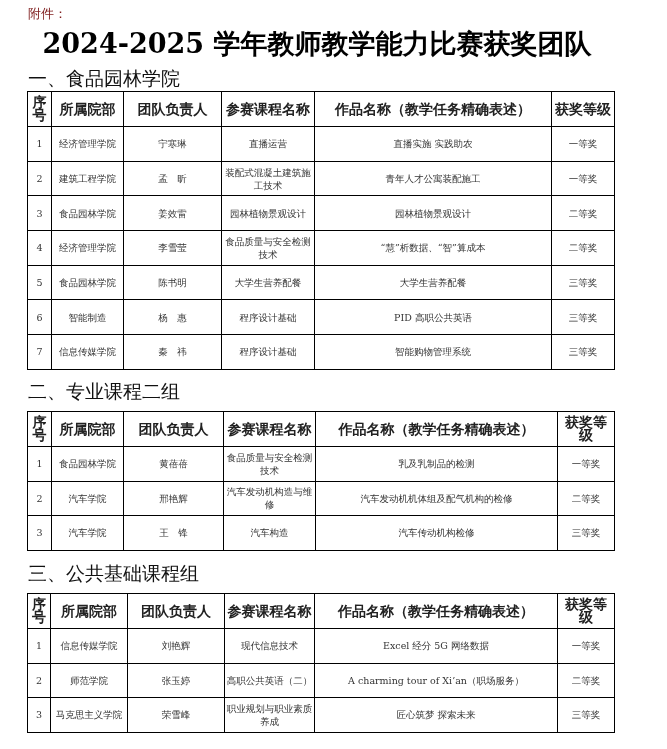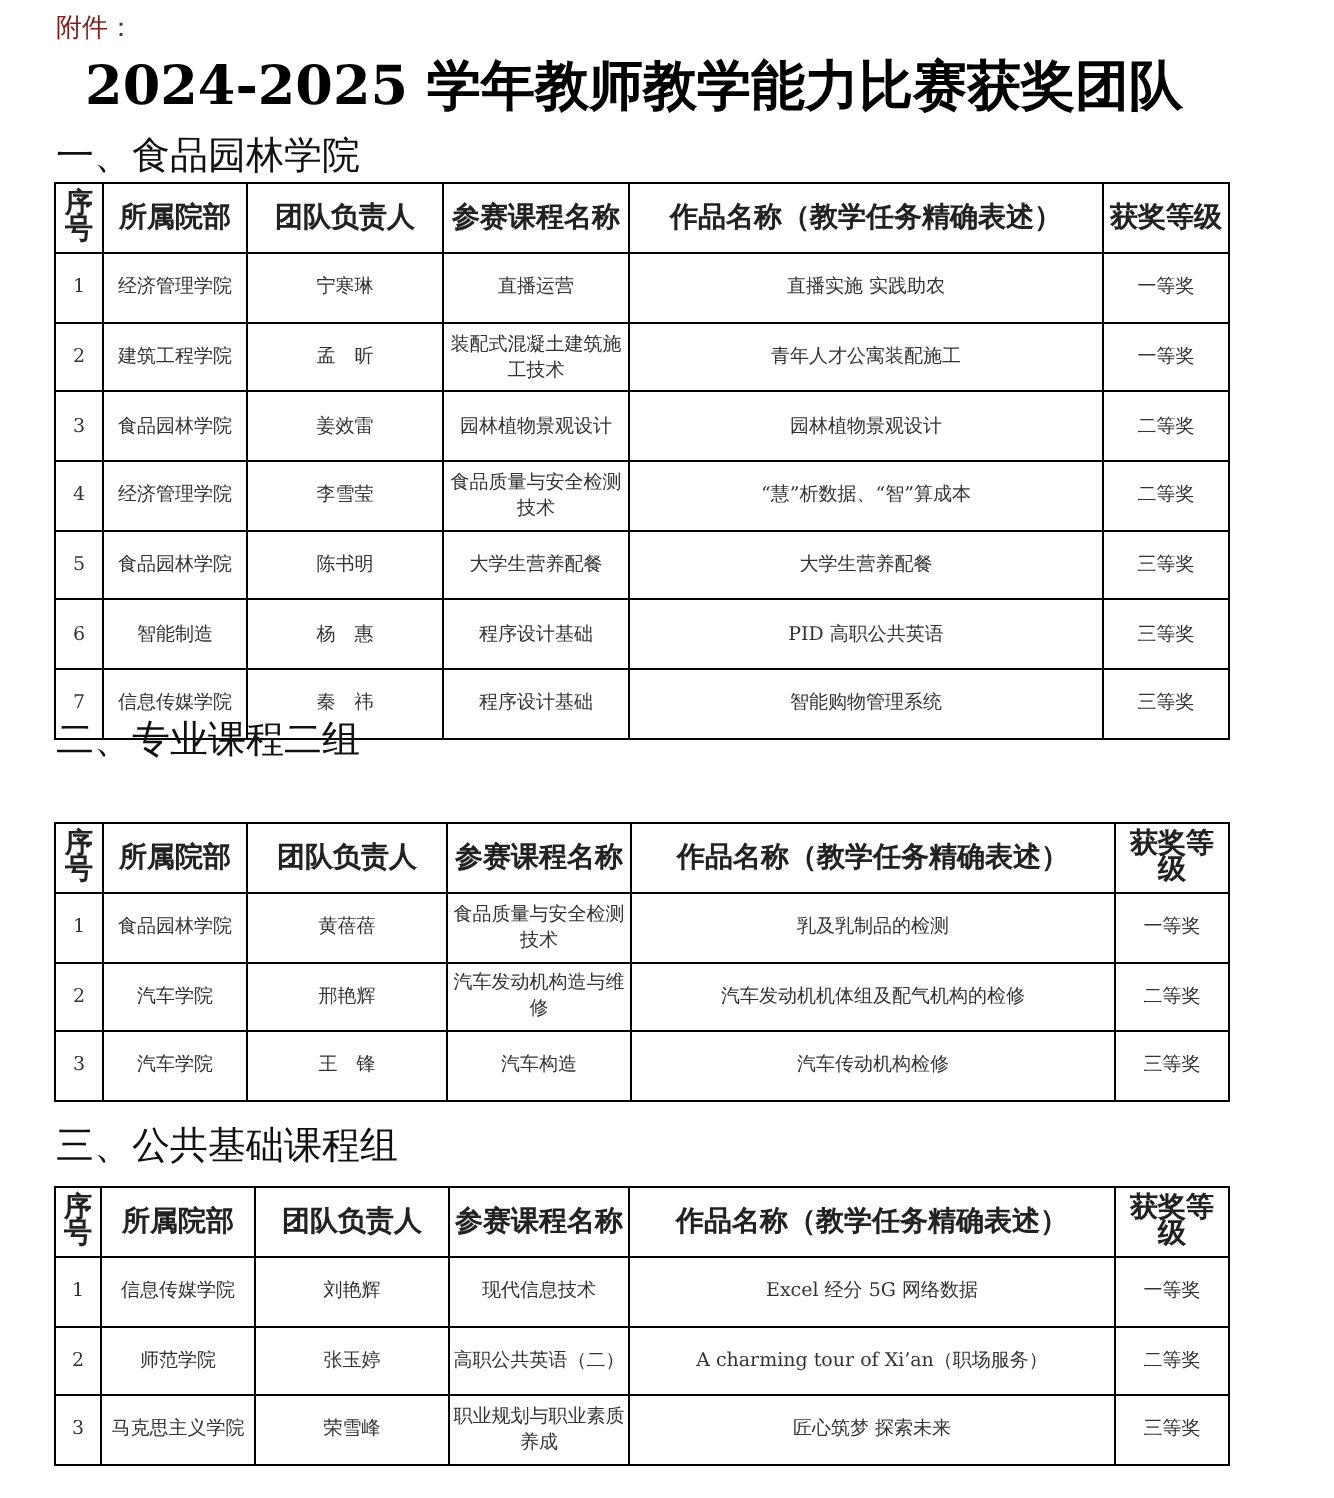--- a/index.html
+++ b/index.html
@@ -117,21 +117,21 @@
       <td class="seq">7</td>
       <td>信息传媒学院</td>
       <td>秦　祎</td>
       <td>程序设计基础</td>
       <td>智能购物管理系统</td>
       <td>三等奖</td>
     </tr>
   </tbody>
 </table>
 
-<div class="section-title" style="top:359px;font-family:Liberation Mono, monospace;">二、专业课程二组</div>
+<div class="section-title" style="top:379px;">二、专业课程二组</div>
 <table class="award s2" style="top:411px;">
   <colgroup>
     <col style="width:24px">
       <col style="width:72px">
       <col style="width:100px">
       <col style="width:92px">
       <col style="width:242px">
       <col style="width:57px">
   </colgroup>
   <thead>

